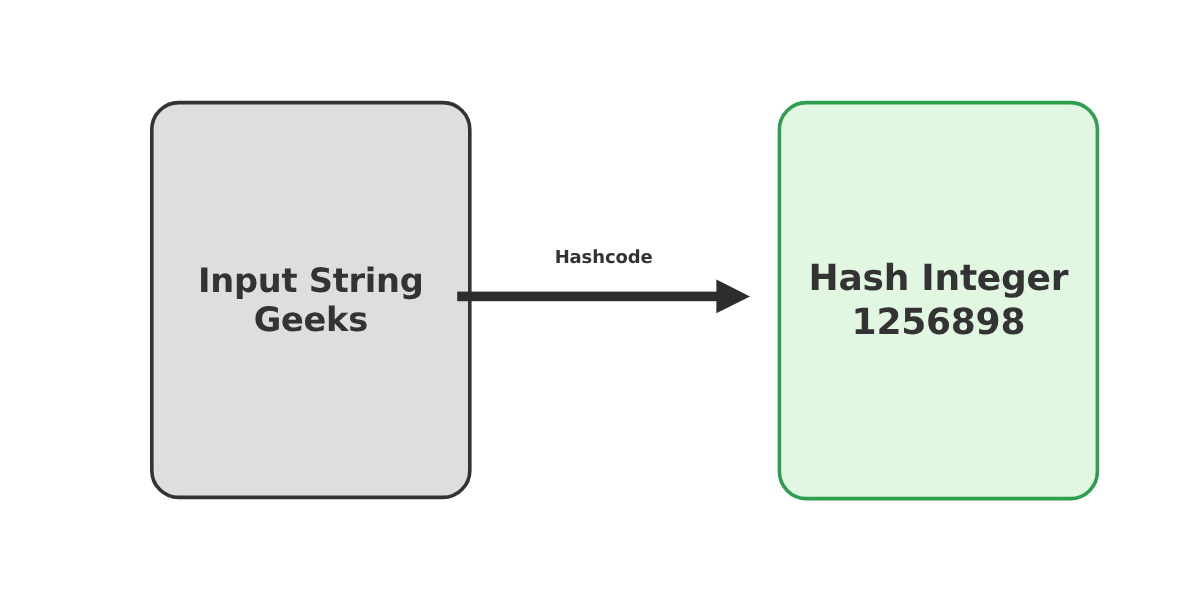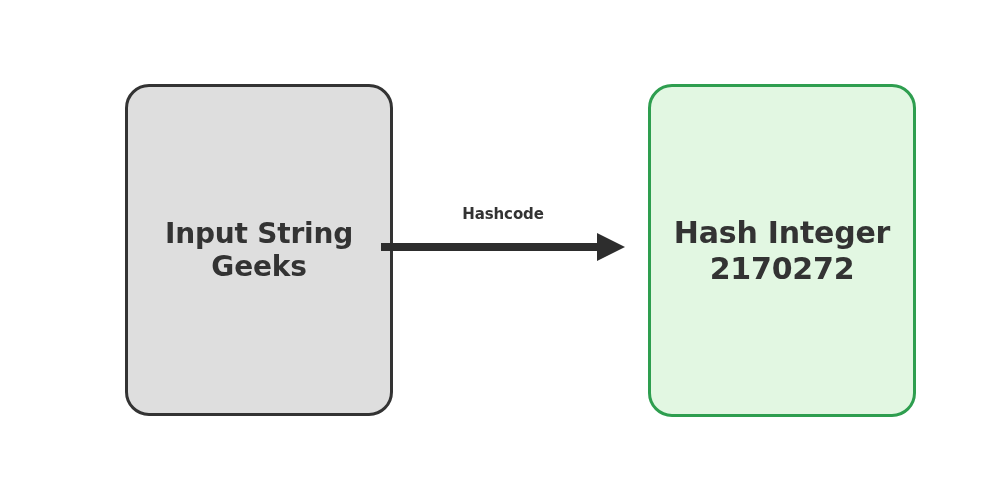--- a/index.html
+++ b/index.html
@@ -106,16 +106,16 @@
 
   <div class="edge">
     <svg width="250" height="40" viewBox="0 0 250 40" xmlns="http://www.w3.org/2000/svg">
       <rect x="3" y="15" width="222" height="8" fill="#2d2d2d"></rect>
       <polygon points="219,5 247,19 219,33" fill="#2d2d2d"></polygon>
     </svg>
   </div>
 
   <div class="node node-output">
     <div class="node-label">Hash Integer
-2170272</div>
+1256898</div>
   </div>
 
 </div>
 
 </body></html>

